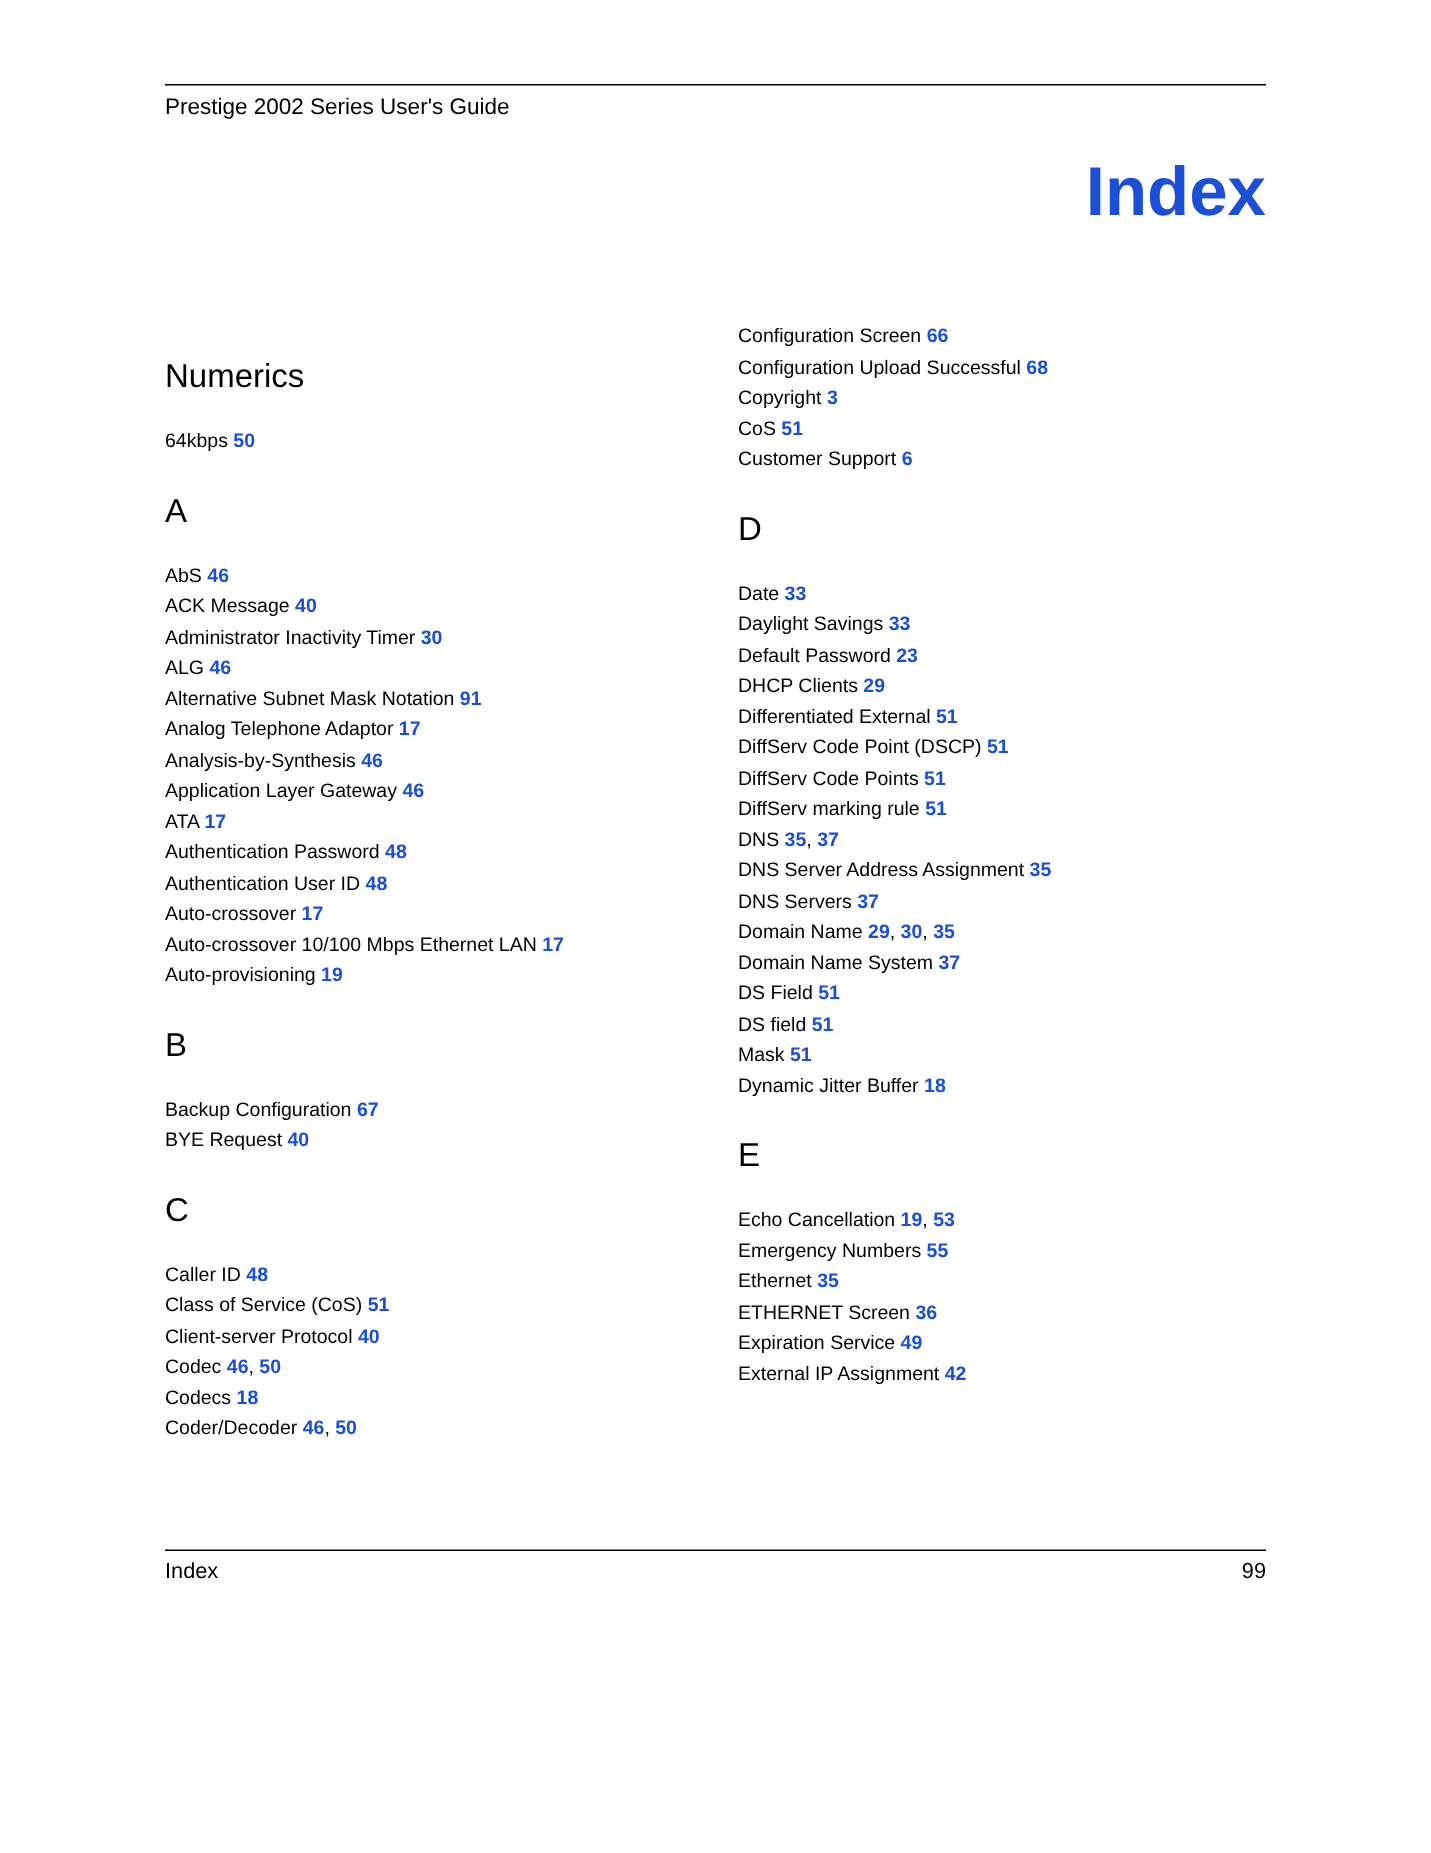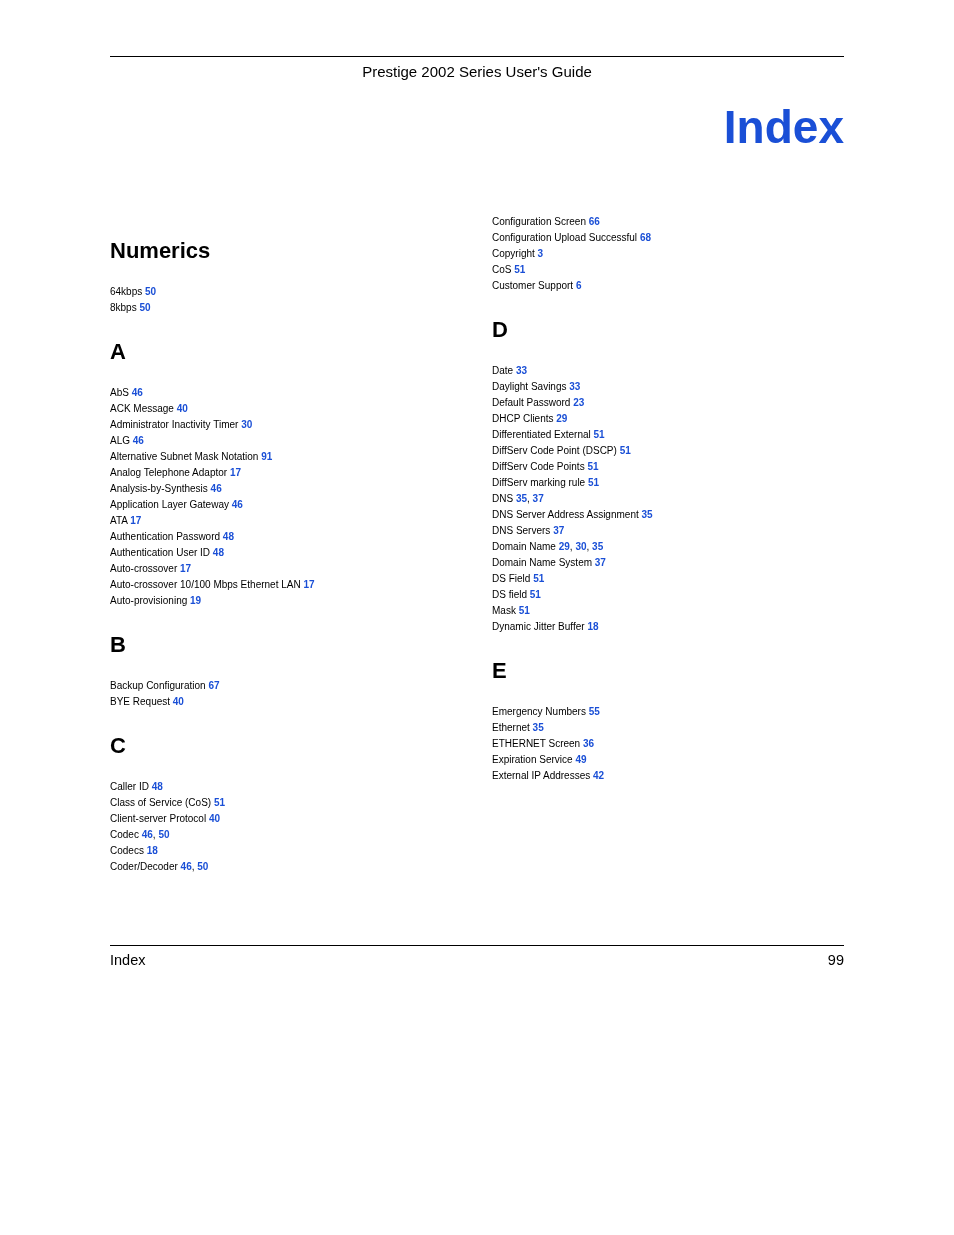--- a/index.html
+++ b/index.html
@@ -1,41 +1,40 @@
 <!DOCTYPE html>
 <html><head>
 <meta charset="utf-8">
 <style>
   * { box-sizing: border-box; margin: 0; padding: 0; }
   html, body { width: 954px; font-family: Arial, Helvetica, sans-serif; background: #fff; color: #000; }
   .page { width: 954px; padding: 56px 110px 0 110px; position: relative; }
   .header-line { border-top: 1px solid #000; margin-bottom: 6px; }
-  .header-text { text-align: center; font-size: 15px; margin-bottom: 20px; }
+  .header-text { text-align: left; font-size: 15px; margin-bottom: 20px; }
   .title { text-align: right; font-size: 46px; font-weight: bold; color: #1a4fd6; margin-bottom: 60px; }
   .columns { display: flex; gap: 30px; }
   .col { width: 50%; }
-  .section-head { font-size: 22px; font-weight: bold; margin-top: 24px; margin-bottom: 20px; }
-  .entry { font-size: 10px; line-height: 1.5; margin-bottom: 1px; }
+  .section-head { font-size: 22px; font-weight: normal; margin-top: 24px; margin-bottom: 20px; }
+  .entry { font-size: 13px; line-height: 1.5; margin-bottom: 1px; }
   .pg { color: #1a4fd6; font-weight: bold; }
   .sep { color: #000; font-weight: normal; }
   .footer { position: relative; margin-top: 70px; border-top: 1px solid #000; padding-top: 6px; font-size: 14.5px; display: flex; justify-content: space-between; }
 </style>
 </head>
 <body>
 
 <div class="page">
   <div class="header-line"></div>
   <div class="header-text">Prestige 2002 Series User's Guide</div>
   <div class="title">Index</div>
 
   <div class="columns">
     <div class="col" id="col-left">
         <div class="section-head">Numerics</div>
         <div class="entry"><span>64kbps </span><span class="pg">50</span></div>
-        <div class="entry"><span>8kbps </span><span class="pg">50</span></div>
         <div class="section-head">A</div>
         <div class="entry"><span>AbS </span><span class="pg">46</span></div>
         <div class="entry"><span>ACK Message </span><span class="pg">40</span></div>
         <div class="entry"><span>Administrator Inactivity Timer </span><span class="pg">30</span></div>
         <div class="entry"><span>ALG </span><span class="pg">46</span></div>
         <div class="entry"><span>Alternative Subnet Mask Notation </span><span class="pg">91</span></div>
         <div class="entry"><span>Analog Telephone Adaptor </span><span class="pg">17</span></div>
         <div class="entry"><span>Analysis-by-Synthesis </span><span class="pg">46</span></div>
         <div class="entry"><span>Application Layer Gateway </span><span class="pg">46</span></div>
         <div class="entry"><span>ATA </span><span class="pg">17</span></div>
@@ -74,25 +73,26 @@
         <div class="entry"><span>DNS </span><span class="pg">35</span><span class="sep">, </span><span class="pg">37</span></div>
         <div class="entry"><span>DNS Server Address Assignment </span><span class="pg">35</span></div>
         <div class="entry"><span>DNS Servers </span><span class="pg">37</span></div>
         <div class="entry"><span>Domain Name </span><span class="pg">29</span><span class="sep">, </span><span class="pg">30</span><span class="sep">, </span><span class="pg">35</span></div>
         <div class="entry"><span>Domain Name System </span><span class="pg">37</span></div>
         <div class="entry"><span>DS Field </span><span class="pg">51</span></div>
         <div class="entry"><span>DS field </span><span class="pg">51</span></div>
         <div class="entry"><span>Mask </span><span class="pg">51</span></div>
         <div class="entry"><span>Dynamic Jitter Buffer </span><span class="pg">18</span></div>
         <div class="section-head">E</div>
+        <div class="entry"><span>Echo Cancellation </span><span class="pg">19</span><span class="sep">, </span><span class="pg">53</span></div>
         <div class="entry"><span>Emergency Numbers </span><span class="pg">55</span></div>
         <div class="entry"><span>Ethernet </span><span class="pg">35</span></div>
         <div class="entry"><span>ETHERNET Screen </span><span class="pg">36</span></div>
         <div class="entry"><span>Expiration Service </span><span class="pg">49</span></div>
-        <div class="entry"><span>External IP Addresses </span><span class="pg">42</span></div>
+        <div class="entry"><span>External IP Assignment </span><span class="pg">42</span></div>
       </div>
   </div>
 
   <div class="footer">
     <span>Index</span>
     <span>99</span>
   </div>
 </div>
 
 </body></html>

